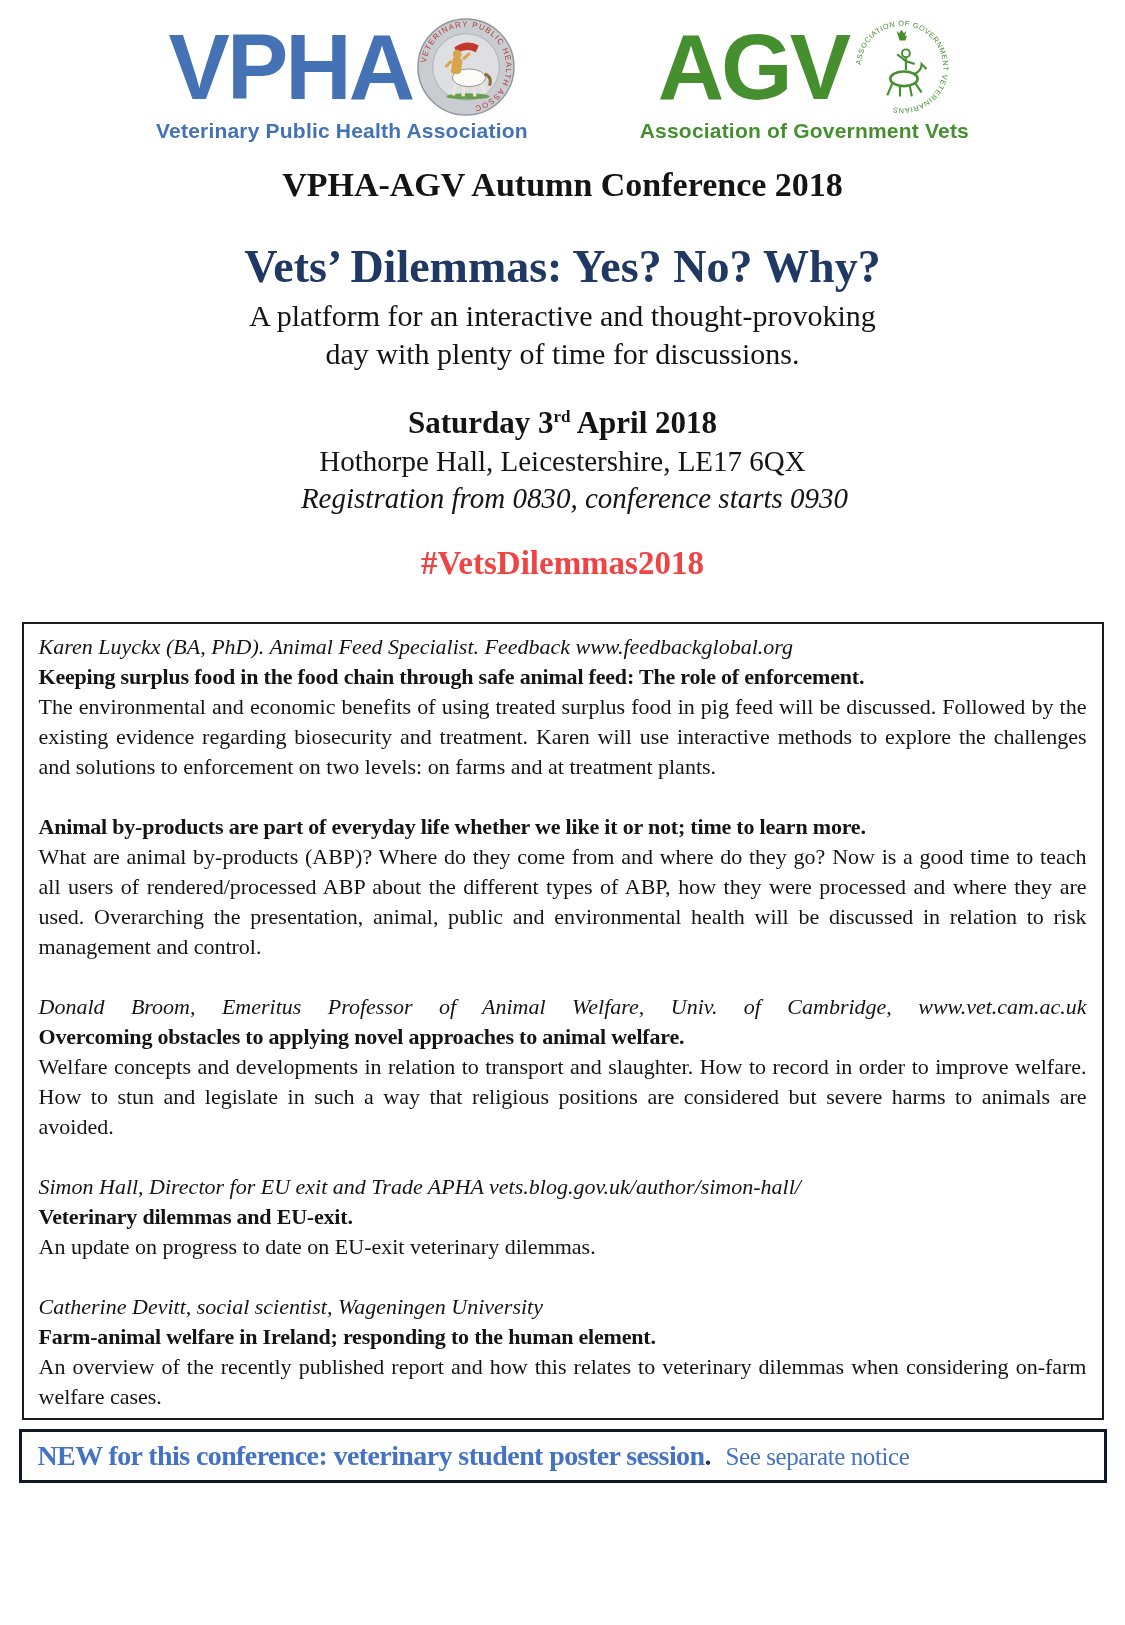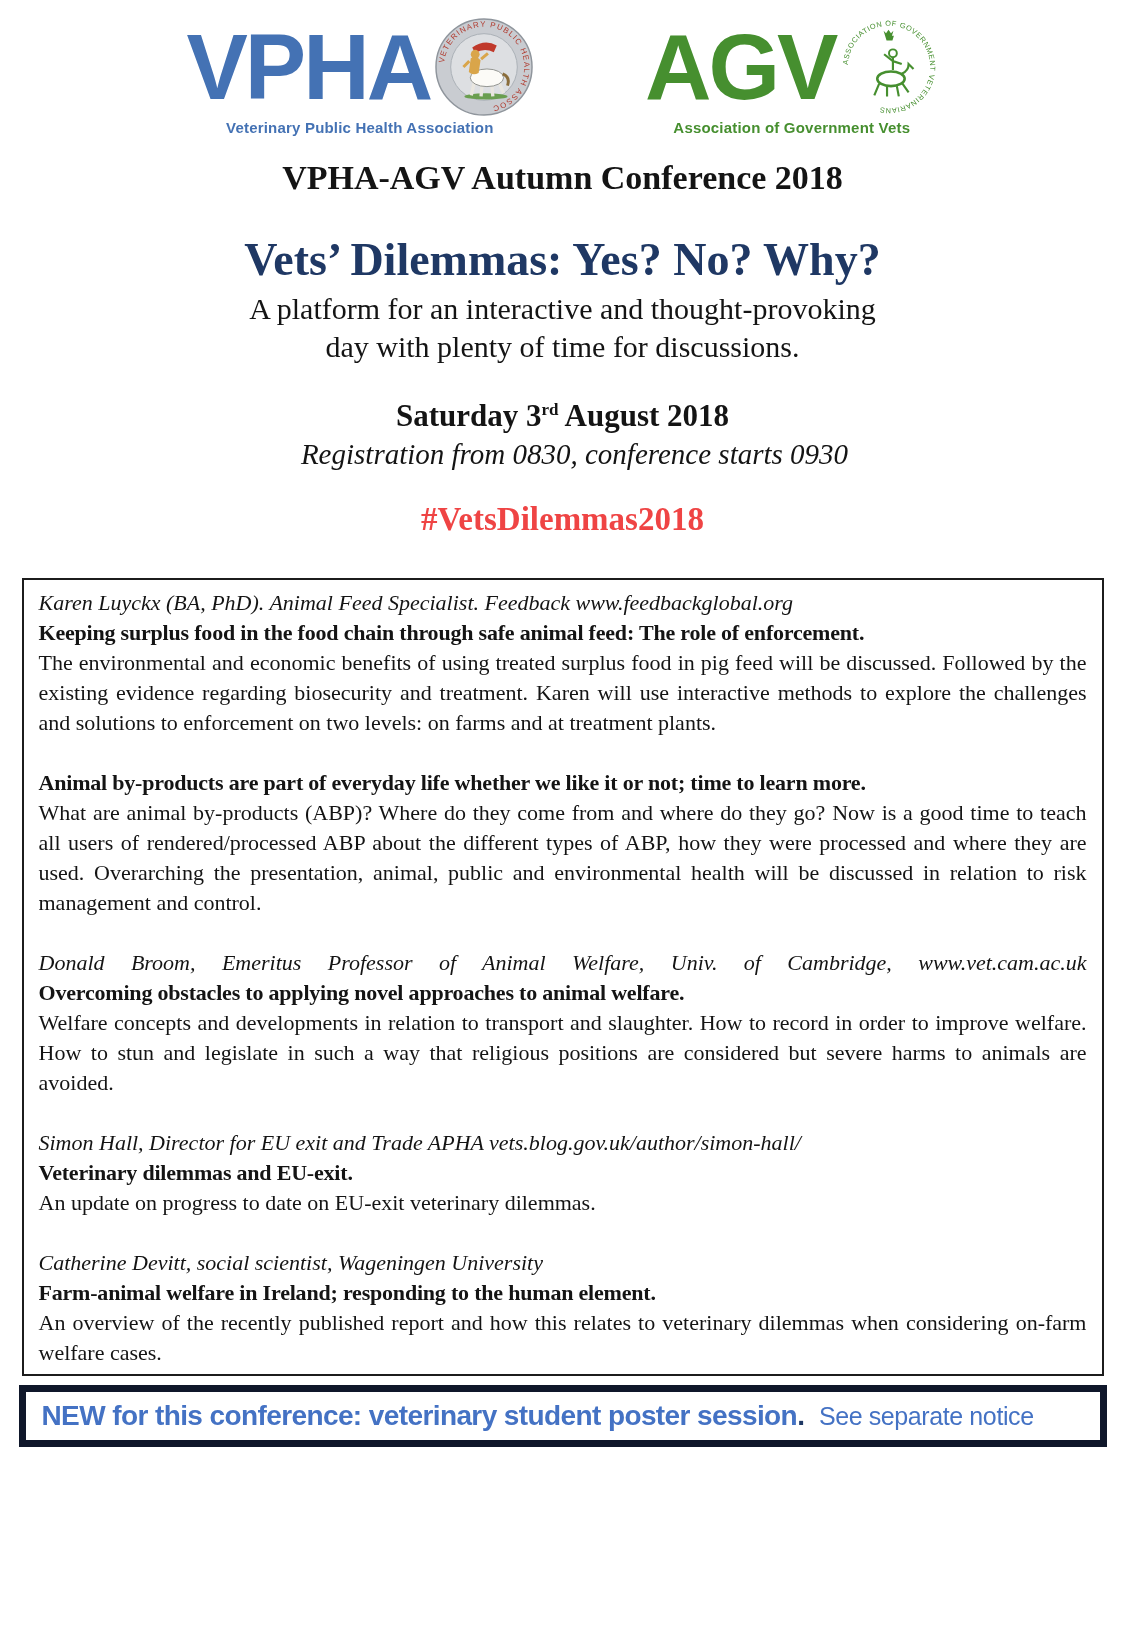--- a/index.html
+++ b/index.html
@@ -14,21 +14,21 @@
   .logo-block { display:flex; flex-direction:column; align-items:center; }
   .logo-top { display:flex; align-items:center; }
   .logo-acronym {
     font-family:"Liberation Sans","DejaVu Sans",sans-serif; font-weight:bold;
     font-size:92px; line-height:0.92; letter-spacing:-3px;
   }
   .vpha .logo-acronym, .vpha .logo-name { color:#4472b4; }
   .agv  .logo-acronym, .agv  .logo-name { color:#468f2f; }
   .logo-name {
     font-family:"Liberation Sans","DejaVu Sans",sans-serif; font-weight:bold;
-    font-size:15px; margin-top:3px; letter-spacing:0.2px;
+    font-size:21px; margin-top:3px; letter-spacing:0.2px;
   }
   .seal { width:98px; height:98px; margin-left:5px; flex:0 0 auto; }
 
   
   .conference-title { text-align:center; font-weight:bold; font-size:34px; line-height:1.2; margin-top:22px; }
   .main-title { text-align:center; font-weight:bold; font-size:46px; line-height:1.1; color:#1f3864; margin-top:36px; }
   .subtitle { text-align:center; font-size:30px; line-height:1.26; }
   .subtitle.first { margin-top:5px; }
 
   
@@ -49,23 +49,23 @@
   .speakers-heading { text-align:center; margin-bottom:30px !important; }
   .speaker { margin-bottom:30px; }
   .speaker:last-child { margin-bottom:6px; }
   .affiliation { font-style:italic; }
   .affiliation.stretch { text-align:justify; text-align-last:justify; }
   .topic { font-weight:bold; letter-spacing:-0.2px; }
   .description { text-align:justify; }
 
   
   .footer-banner {
-    width:1088px; margin:9px auto 1px; border:7px solid #0f172a;
+    width:1088px; margin:9px auto 1px; border:3px solid #0f172a;
     box-sizing:border-box; padding:8px 16px; white-space:nowrap; overflow:hidden;
-    font-family:Liberation Sans, sans-serif; color:#4472c4;
+    font-family:Liberation Serif, serif; color:#4472c4;
   }
   .footer-highlight { font-weight:bold; font-size:28px; letter-spacing:-0.6px; }
   .footer-period { font-weight:bold; font-size:28px; color:#1f3864; }
   .footer-note { font-size:25px; margin-left:14px; letter-spacing:-0.4px; }
 </style>
 </head>
 <body>
 
 <div class="page">
 
@@ -119,21 +119,22 @@
     </div>
 
   </div>
 
   <div class="conference-title">VPHA-AGV Autumn Conference 2018</div>
   <div class="main-title">Vets’ Dilemmas: Yes? No? Why?</div>
   <div class="subtitle first">A platform for  an interactive and thought-provoking</div>
   <div class="subtitle">day with plenty of time for discussions.</div>
 
   <div class="event">
-    <div class="event-date"><span>Saturday 3</span><sup>rd</sup><span> August 2018</span></div>
+    <div class="event-date"><span>Saturday 3</span><sup>rd</sup><span> April 2018</span></div>
+    <div class="event-venue">Hothorpe Hall, Leicestershire, LE17 6QX</div>
     <div class="event-reg">Registration from 0830, conference starts 0930</div>
   </div>
 
   <div class="hashtag">#VetsDilemmas2018</div>
 
   <div class="speakers-box">
 
     <div class="speaker">
       <p class="affiliation">Karen Luyckx (BA, PhD). Animal Feed Specialist. Feedback www.feedbackglobal.org</p>
       <p class="topic">Keeping surplus food in the food chain through safe animal feed: The role of enforcement.</p>

